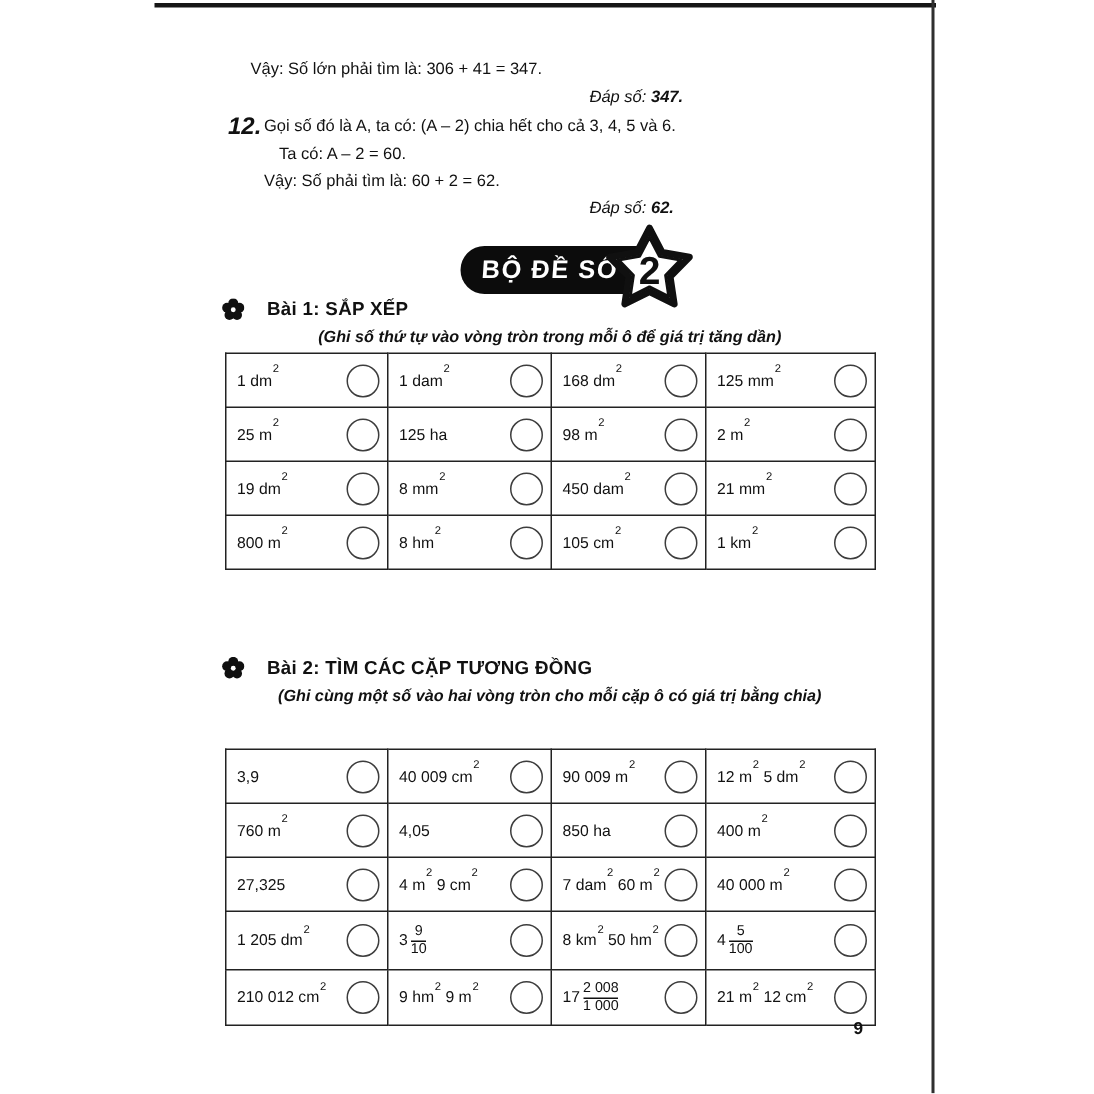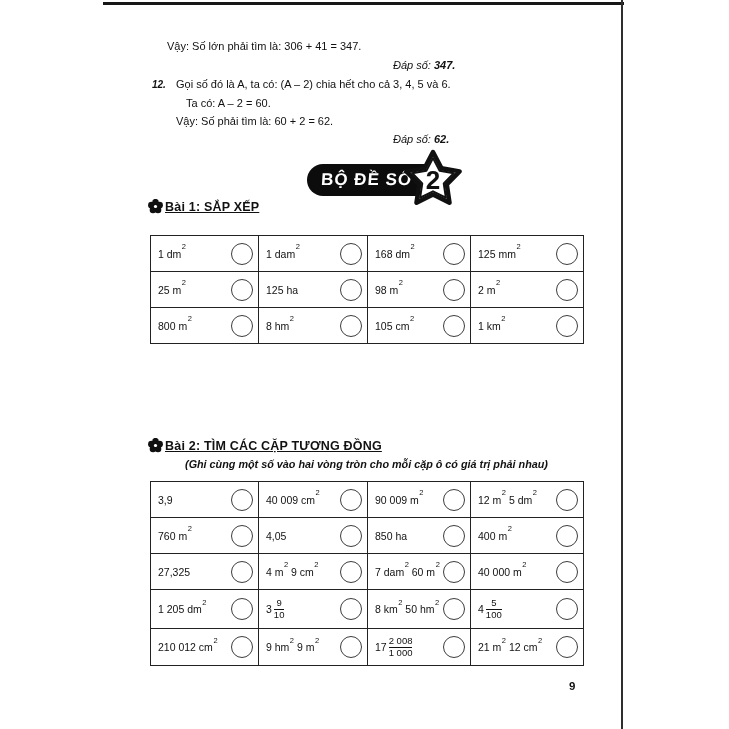--- a/index.html
+++ b/index.html
@@ -5,42 +5,42 @@
   html,body { margin:0; padding:0; background:#ffffff; }
   .page {
     position:relative; width:729px; height:729px; background:#fff;
     font-family:"Liberation Sans", sans-serif; color:var(--ink,#111);
     overflow:hidden;
   }
   .abs { position:absolute; }
   .line { font-size:11px; white-space:nowrap; line-height:13px; }
   .answer { font-size:11px; font-style:italic; white-space:nowrap; line-height:13px;text-align:right; }
   .answer .val { font-weight:bold; }
-  .item-num { font-size:10px; font-weight:bold; font-style:italic; line-height:13px; }
+  .item-num { font-size:16px; font-weight:bold; font-style:italic; line-height:13px; }
 
   
   .scan-top { left:103px; top:2px; width:521px; height:3px; background:#161616; }
   .scan-right { left:621px; top:0; width:2px; height:729px; background:#2f2f2f; }
 
   
   .pill {
     left:307px; top:164px; width:135px; height:32px;
     background:var(--badge,#0c0c0c); border-radius:17px;
     display:flex; align-items:center; justify-content:center;
     padding-right:16px; box-sizing:border-box; z-index:1;
   }
   .pill-label {
     color:#fff; font-weight:bold; font-size:17px; letter-spacing:1px;
     transform:skewX(-4deg); white-space:nowrap;
   }
   .star-wrap { left:403px; top:149px; width:60px; height:62px; z-index:2; }
   .star-num { font:bold 26px "Liberation Sans",sans-serif; }
 
   
-  .ex-head { display:flex; align-items:flex-end; gap:2px;text-decoration:underline; }
+  .ex-head { display:flex; align-items:flex-start; gap:15px; }
   .ex-title { font-weight:bold; font-size:12.5px; white-space:nowrap; letter-spacing:0.2px; }
   .ex-subtitle { font-style:italic; font-weight:600; font-size:10.8px; text-align:center; width:433px; white-space:nowrap; }
 
   
   table.grid { border-collapse:collapse; table-layout:fixed; width:433px; }
   table.grid td {
     border:1.5px solid #222; position:relative;
     font-size:10.5px; padding:0 30px 0 7px; vertical-align:middle;
     white-space:nowrap; overflow:hidden;
   }
@@ -99,40 +99,47 @@
         <circle cx="7" cy="3" r="3.1"></circle>
           <circle cx="10.8" cy="5.76" r="3.1"></circle>
         <circle cx="9.35" cy="10.24" r="3.1"></circle>
           <circle cx="4.65" cy="10.24" r="3.1"></circle>
         <circle cx="3.2" cy="5.76" r="3.1"></circle>
       </g>
       <circle cx="7" cy="7" r="1.5" fill="#ffffff"></circle>
     </svg>
     <span class="ex-title">Bài 1: SẮP XẾP</span>
   </div>
+  <div class="abs ex-subtitle" style="left:150px; top:219px;">(Ghi số thứ tự vào vòng tròn trong mỗi ô để giá trị tăng dần)</div>
 
   <table class="abs grid" id="t1" style="left:150px; top:235px;">
     <colgroup>
         <col style="width:108px">
         <col style="width:109px">
         <col style="width:103px">
         <col style="width:113px">
       </colgroup>
     <tbody>
         <tr>
           <td><span>1 dm<sup class="sq">2</sup></span><span class="circle"></span></td>
           <td><span>1 dam<sup class="sq">2</sup></span><span class="circle"></span></td>
           <td><span>168 dm<sup class="sq">2</sup></span><span class="circle"></span></td>
           <td><span>125 mm<sup class="sq">2</sup></span><span class="circle"></span></td>
         </tr>
         <tr>
           <td><span>25 m<sup class="sq">2</sup></span><span class="circle"></span></td>
           <td><span>125 ha</span><span class="circle"></span></td>
           <td><span>98 m<sup class="sq">2</sup></span><span class="circle"></span></td>
           <td><span>2 m<sup class="sq">2</sup></span><span class="circle"></span></td>
+        </tr>
+        <tr>
+          <td><span>19 dm<sup class="sq">2</sup></span><span class="circle"></span></td>
+          <td><span>8 mm<sup class="sq">2</sup></span><span class="circle"></span></td>
+          <td><span>450 dam<sup class="sq">2</sup></span><span class="circle"></span></td>
+          <td><span>21 mm<sup class="sq">2</sup></span><span class="circle"></span></td>
         </tr>
         <tr>
           <td><span>800 m<sup class="sq">2</sup></span><span class="circle"></span></td>
           <td><span>8 hm<sup class="sq">2</sup></span><span class="circle"></span></td>
           <td><span>105 cm<sup class="sq">2</sup></span><span class="circle"></span></td>
           <td><span>1 km<sup class="sq">2</sup></span><span class="circle"></span></td>
         </tr>
       </tbody>
   </table>
 
@@ -142,23 +149,23 @@
         <circle cx="7" cy="3" r="3.1"></circle>
           <circle cx="10.8" cy="5.76" r="3.1"></circle>
         <circle cx="9.35" cy="10.24" r="3.1"></circle>
           <circle cx="4.65" cy="10.24" r="3.1"></circle>
         <circle cx="3.2" cy="5.76" r="3.1"></circle>
       </g>
       <circle cx="7" cy="7" r="1.5" fill="#ffffff"></circle>
     </svg>
     <span class="ex-title">Bài 2: TÌM CÁC CẶP TƯƠNG ĐỒNG</span>
   </div>
-  <div class="abs ex-subtitle" style="left:150px; top:458px;">(Ghi cùng một số vào hai vòng tròn cho mỗi cặp ô có giá trị phải nhau)</div>
-
-  <table class="abs grid" id="t2" style="left:150px; top:481px;">
+  <div class="abs ex-subtitle" style="left:150px; top:458px;">(Ghi cùng một số vào hai vòng tròn cho mỗi cặp ô có giá trị bằng chia)</div>
+
+  <table class="abs grid" id="t2" style="left:150px; top:499px;">
     <colgroup>
         <col style="width:108px">
         <col style="width:109px">
         <col style="width:103px">
         <col style="width:113px">
       </colgroup>
     <tbody>
         <tr>
           <td><span>3,9</span><span class="circle"></span></td>
           <td><span>40 009 cm<sup class="sq">2</sup></span><span class="circle"></span></td>

